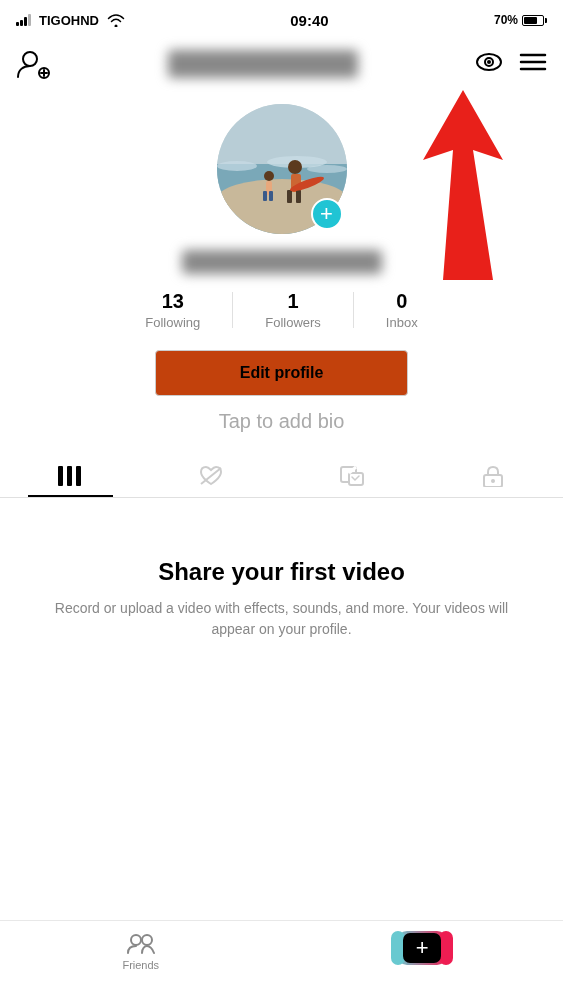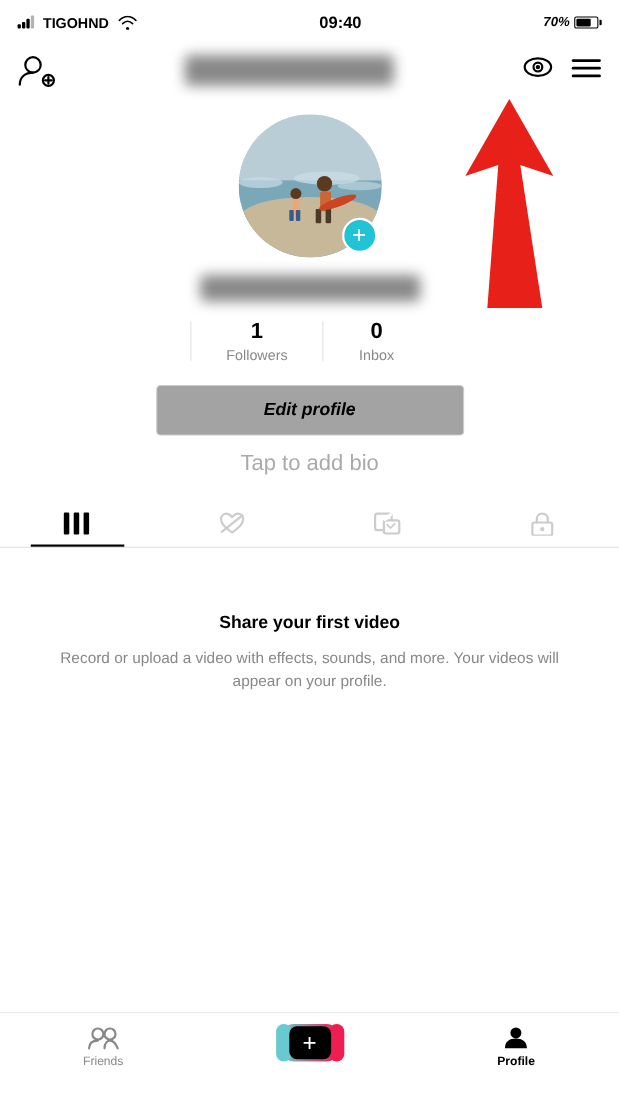--- a/index.html
+++ b/index.html
@@ -18,21 +18,21 @@
       display: flex;
       justify-content: space-between;
       align-items: center;
       padding: 8px 16px 4px;
       font-size: 13px;
       font-weight: 600;
       height: 36px;
     }
     .status-left { display: flex; align-items: center; gap: 4px; }
     .status-center { font-size: 15px; font-weight: 600; }
-    .status-right { display: flex; align-items: center; gap: 4px; font-size: 12px; font-style: italic; }
+    .status-right { display: flex; align-items: center; gap: 4px; font-size: 12px; }
 
     
     .signal-bars { display: flex; align-items: flex-end; gap: 1px; }
     .signal-bars span {
       background: #000;
       width: 3px;
       border-radius: 1px;
     }
     .signal-bars span:nth-child(1) { height: 4px; }
     .signal-bars span:nth-child(2) { height: 6px; }
@@ -173,34 +173,33 @@
       color: #000;
     }
     .stat-label {
       font-size: 13px;
       color: #888;
       margin-top: 2px;
     }
 
     
     .edit-profile-btn {
-      width: 280px;
+      width: 253px;
       height: 46px;
       border: 1.5px solid #ccc;
       border-radius: 4px;
-      background: #a3a3a3;
+      background: #c2410c;
       font-size: 16px;
       font-weight: 600;
       color: #000;
       cursor: pointer;
       display: flex;
       align-items: center;
       justify-content: center;
       margin-bottom: 14px;
-      font-style: italic;
     }
 
     
     .bio-text {
       font-size: 20px;
       color: #aaa;
       margin-bottom: 20px;
     }
 
     
@@ -238,21 +237,21 @@
 
     
     .empty-state {
       display: flex;
       flex-direction: column;
       align-items: center;
       padding: 60px 40px 0;
       text-align: center;
     }
     .empty-title {
-      font-size: 16px;
+      font-size: 24px;
       font-weight: 700;
       color: #000;
       margin-bottom: 12px;
     }
     .empty-desc {
       font-size: 14px;
       color: #888;
       line-height: 1.5;
     }
 
@@ -438,20 +437,24 @@
 
         <ellipse cx="90" cy="80" rx="18" ry="4" fill="#cc4422" transform="rotate(-20, 90, 80)"></ellipse>
       </svg>
     </div>
     <div class="avatar-plus">+</div>
   </div>
 
   <div class="username-blur"></div>
 
   <div class="stats-row">
+    <div class="stat-item">
+      <span class="stat-number">13</span>
+      <span class="stat-label">Following</span>
+    </div>
     <div class="stat-divider"></div>
     <div class="stat-item">
       <span class="stat-number">1</span>
       <span class="stat-label">Followers</span>
     </div>
     <div class="stat-divider"></div>
     <div class="stat-item">
       <span class="stat-number">0</span>
       <span class="stat-label">Inbox</span>
     </div>
@@ -507,20 +510,13 @@
       <circle cx="21" cy="9" r="5" stroke="#888" stroke-width="2"></circle>
       <path d="M16 22C16 17 19 15 21 15C23 15 26 17 28 22" stroke="#888" stroke-width="2" stroke-linecap="round"></path>
     </svg>
     <span class="bottom-nav-label">Friends</span>
   </div>
   <div class="bottom-nav-item">
     <div class="plus-btn">
       <div class="plus-inner">+</div>
     </div>
   </div>
-  <div class="bottom-nav-item active">
-    <svg width="24" height="24" viewBox="0 0 24 24" fill="none">
-      <circle cx="12" cy="8" r="5" fill="#000"></circle>
-      <path d="M2 22C2 16 6 13 12 13C18 13 22 16 22 22" fill="#000"></path>
-    </svg>
-    <span class="bottom-nav-label">Profile</span>
-  </div>
 </div>
 
 </body></html>

